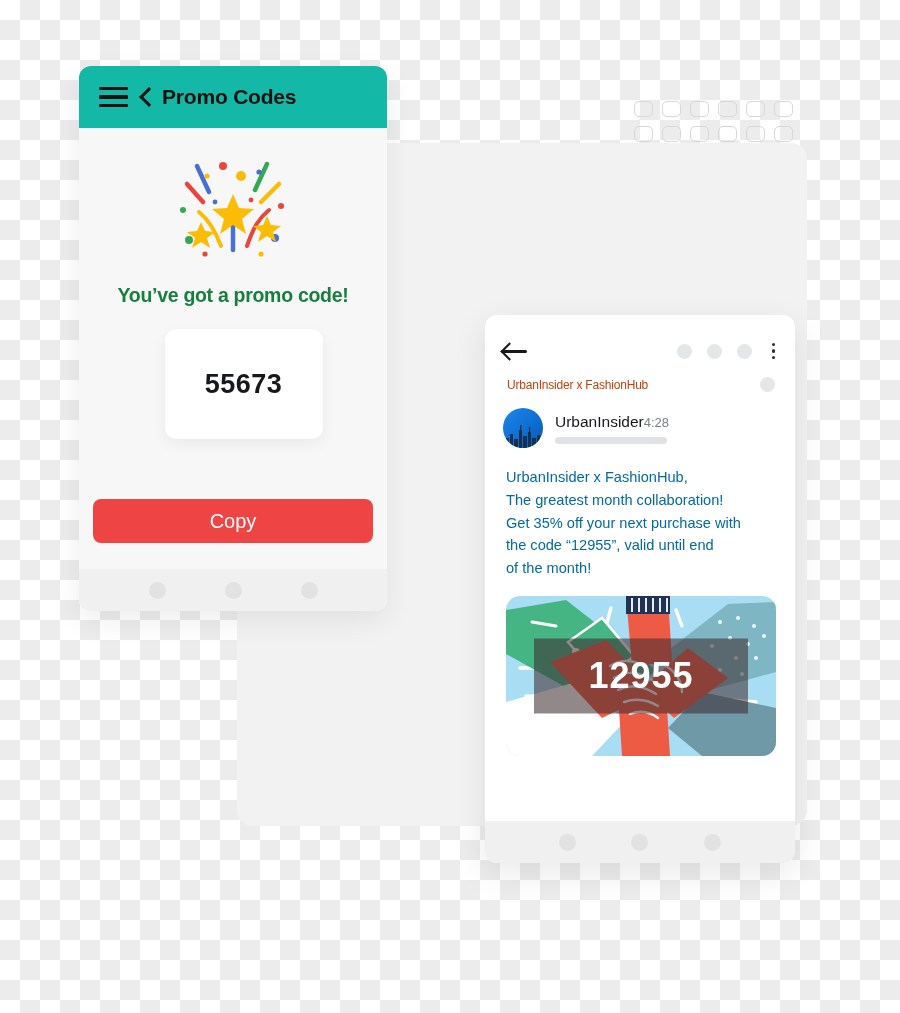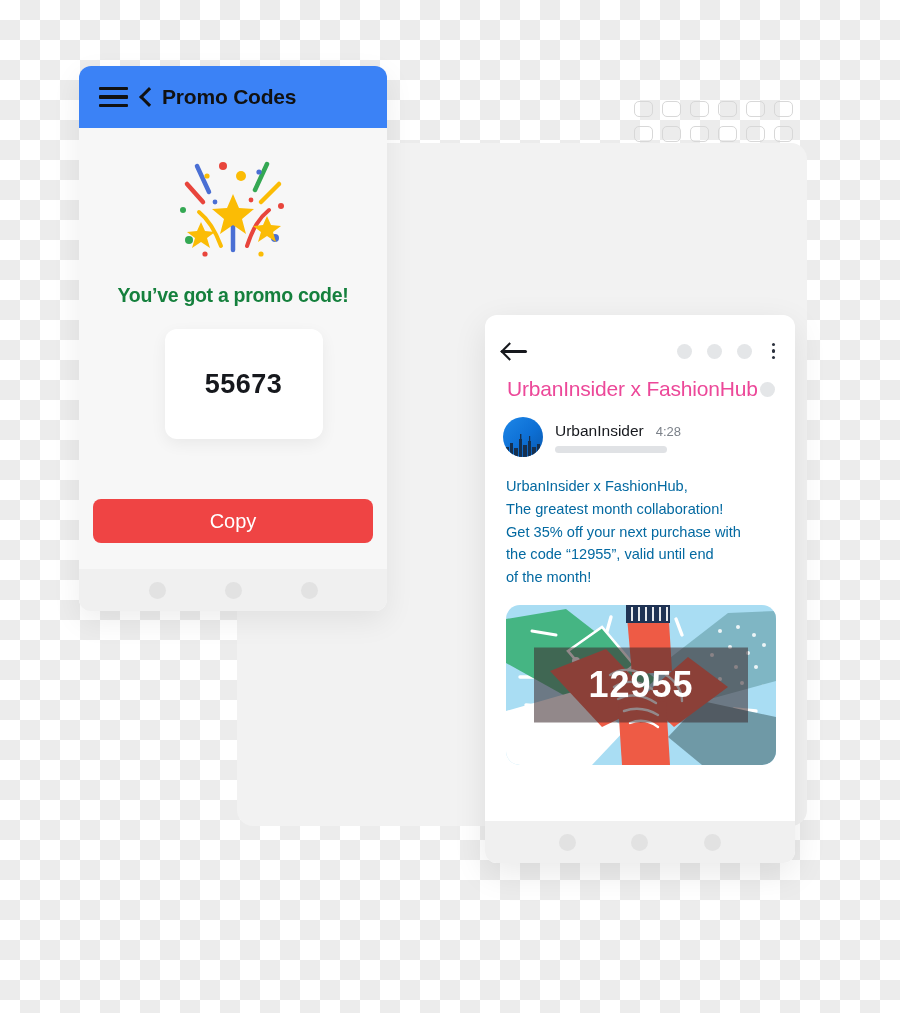--- a/index.html
+++ b/index.html
@@ -28,21 +28,21 @@
   }
 
   
   .phone1{
     position:absolute;left:79px;top:66px;width:308px;height:545px;
     z-index:5;border-radius:12px;background:#f7f7f7;
     box-shadow:0 10px 30px rgba(0,0,0,.07);
     overflow:hidden;display:flex;flex-direction:column;
   }
   .p1-header{
-    height:62px;background:#3b82f6;display:flex;align-items:center;
+    height:62px;background:#14b8a6;display:flex;align-items:center;
     padding:0 20px;gap:11px;flex:none;
   }
   .hamburger{width:29px;height:21px;display:flex;flex-direction:column;justify-content:space-between;cursor:pointer;}
   .hamburger span{display:block;height:3.4px;background:#111;border-radius:1px;}
   .chevron-back{width:12px;height:20px;position:relative;flex:none;}
   .chevron-back::before{
     content:"";position:absolute;left:3px;top:3px;width:11px;height:11px;
     border-left:3.2px solid #111;border-bottom:3.2px solid #111;
     transform:rotate(45deg);
   }
@@ -90,30 +90,30 @@
     content:"";position:absolute;left:0px;top:4px;width:11px;height:11px;
     border-left:2.6px solid #16181d;border-bottom:2.6px solid #16181d;
     transform:rotate(45deg);
   }
   .toolbar-spacer{flex:1;}
   .tb-circle{width:15px;height:15px;border-radius:50%;background:#e4e6e8;margin-left:15px;}
   .kebab{margin-left:20px;display:flex;flex-direction:column;gap:3px;cursor:pointer;}
   .kebab i{width:3.4px;height:3.4px;border-radius:50%;background:#2b313d;display:block;}
 
   .p2-subject-row{display:flex;align-items:center;padding:16px 20px 0 22px;}
-  .p2-subject{font-size:21px;color:#ec4899;letter-spacing:-.2px;flex:1;}
+  .p2-subject{font-size:12px;color:#c2410c;letter-spacing:-.2px;flex:1;}
   .subject-circle{width:15px;height:15px;border-radius:50%;background:#e4e6e8;flex:none;}
 
   .sender-row{display:flex;align-items:center;padding:16px 20px 0 18px;gap:12px;}
   .avatar{
     width:40px;height:40px;border-radius:50%;flex:none;overflow:hidden;position:relative;
     background:linear-gradient(135deg,#1d86e8 0%,#0d6fd4 55%,#0a58ad 100%);
   }
   .sender-meta{flex:1;min-width:0;}
-  .sender-line{display:flex;align-items:baseline;gap:12px;}
+  .sender-line{display:flex;align-items:baseline;gap:0;}
   .sender-name{font-size:15.5px;color:#16181d;}
   .sender-time{font-size:13px;color:#7b8189;}
   .sender-bar{margin-top:6px;width:112px;height:7px;border-radius:4px;background:#e0e2e5;}
 
   .p2-text{
     padding:18px 18px 0 21px;font-size:14.6px;line-height:1.56;color:#0369a1;
   }
   .p2-text p{margin:0;}
 
   .promo-img{

